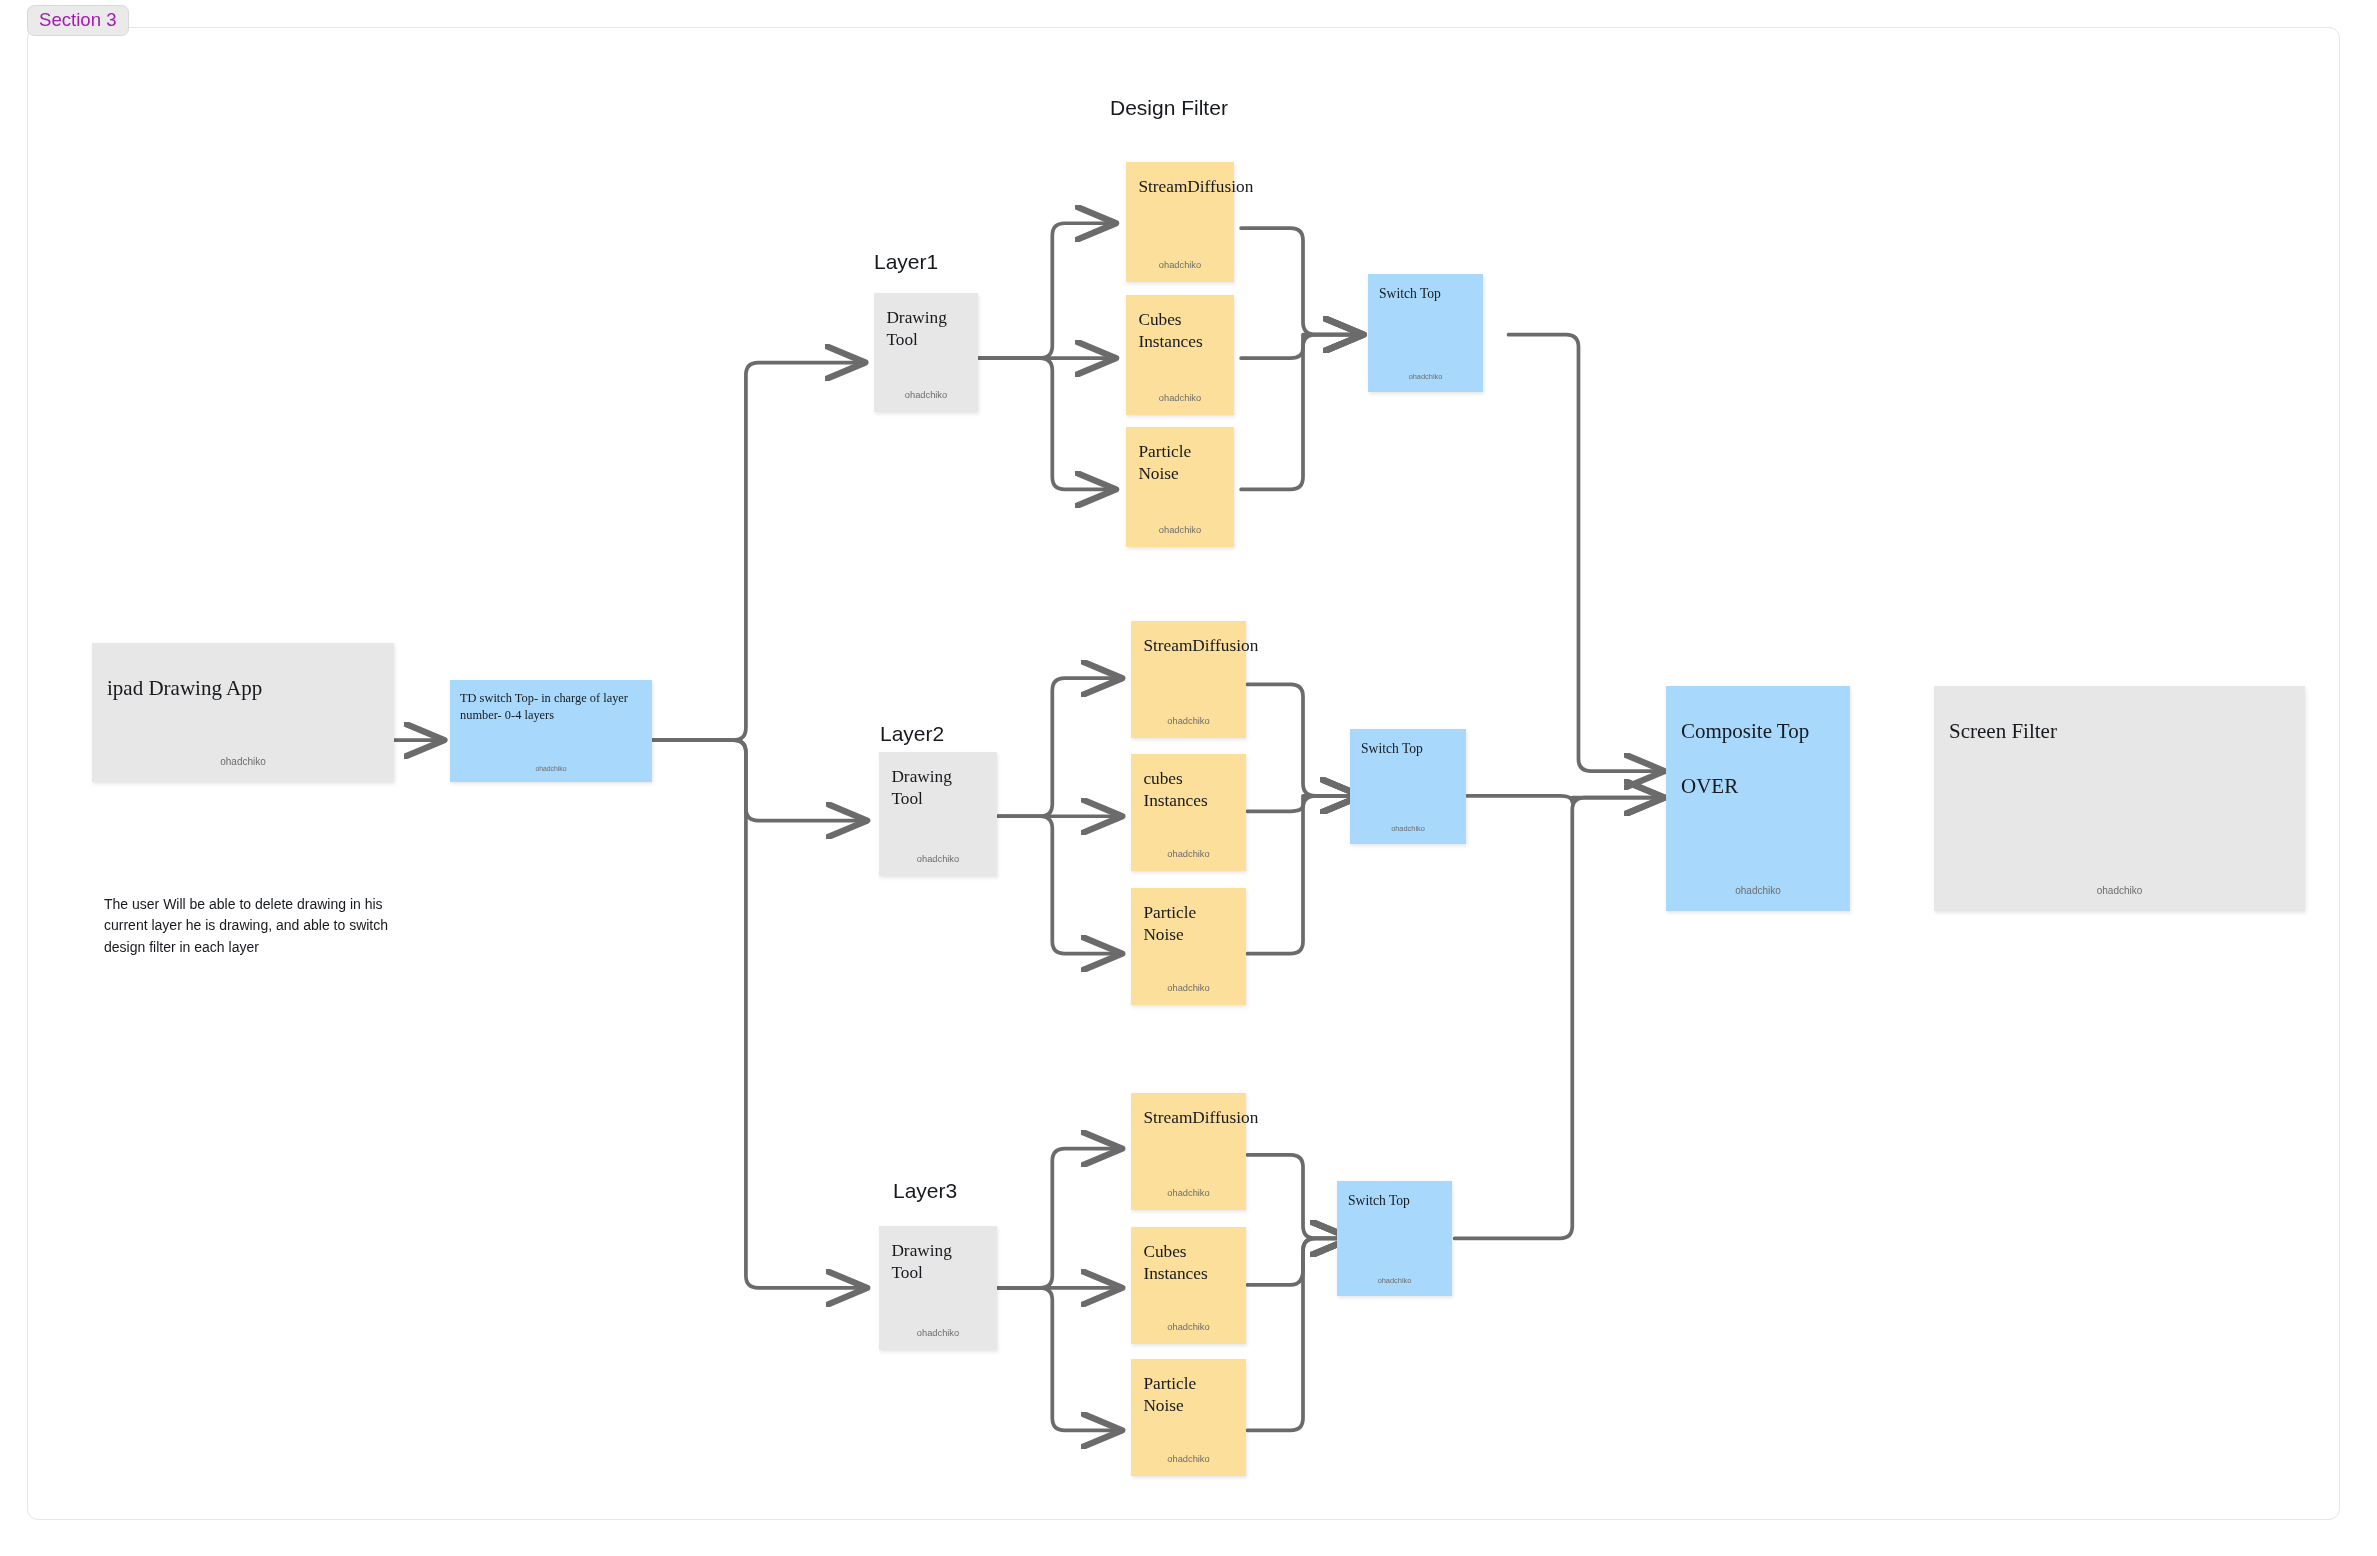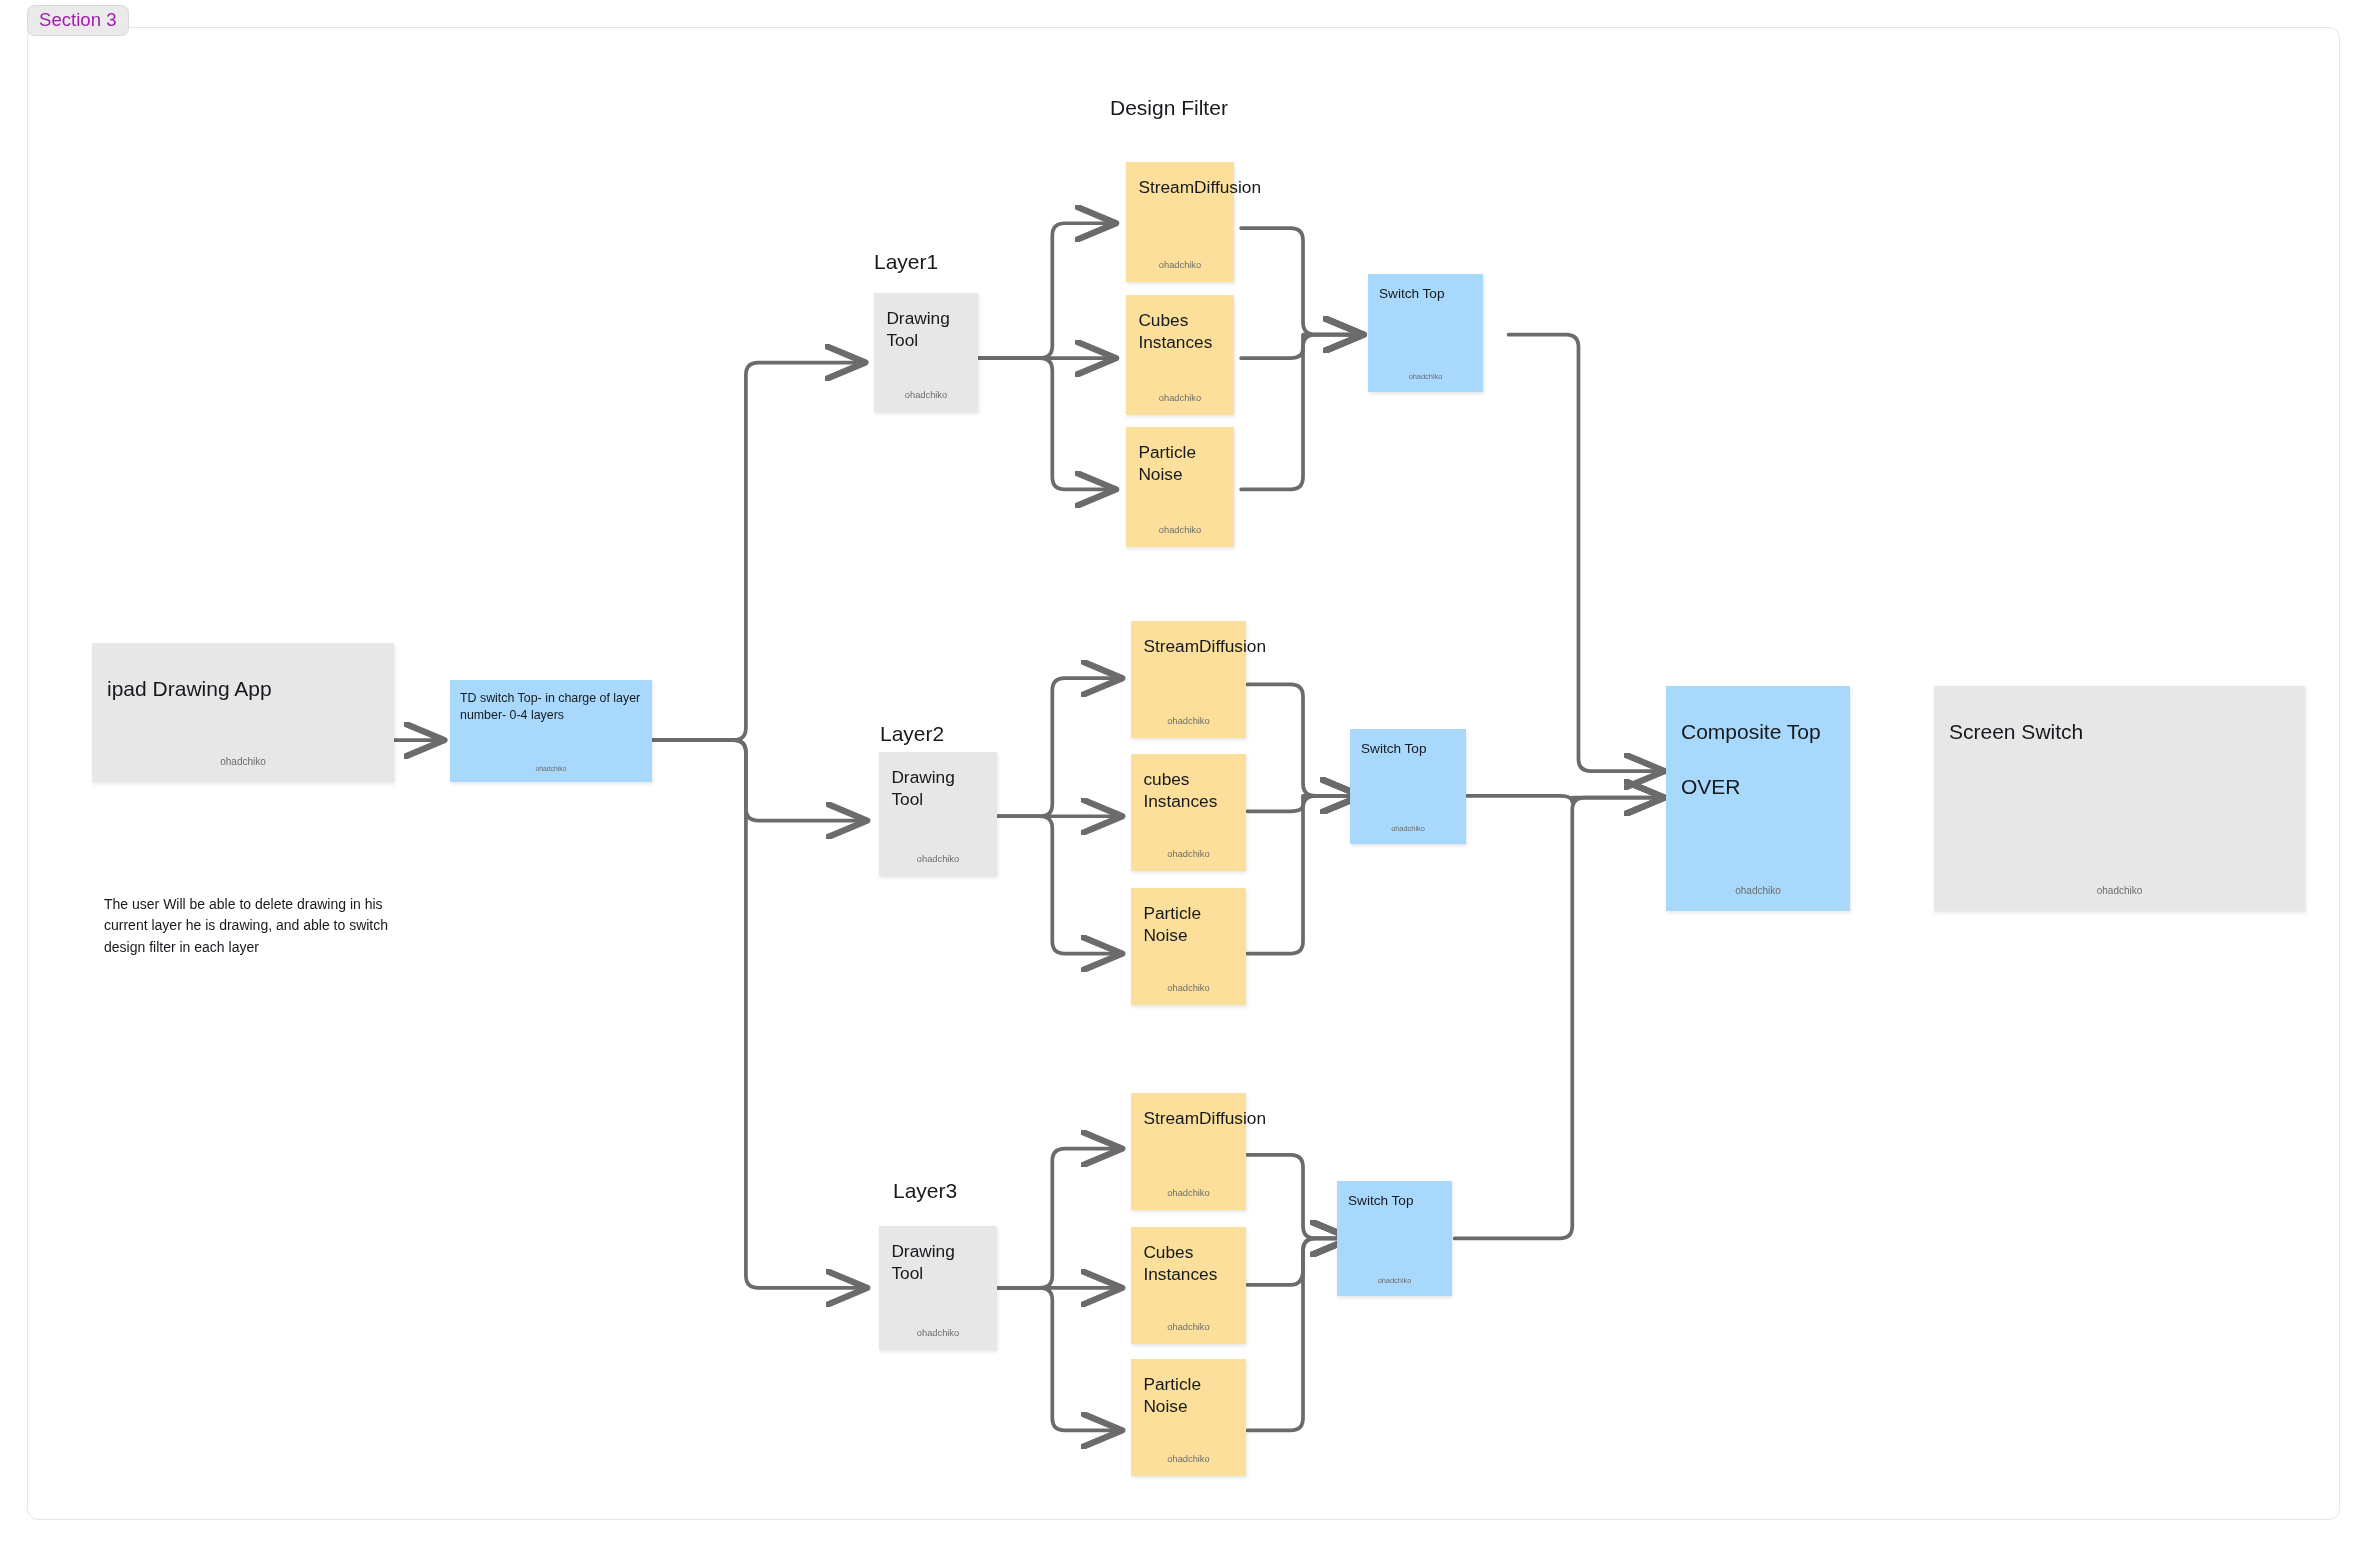--- a/index.html
+++ b/index.html
@@ -64,20 +64,21 @@
     box-shadow: 1.2px 1.9px 3.7px rgba(0,0,0,0.10);
   }
   .node .title {
     position: absolute;
     left: 0;
     top: 0;
     width: 100%;
     box-sizing: border-box;
     color: #16191d;
     white-space: pre-line;
+    font-family: Liberation Serif, serif;
   }
   .node .author {
     position: absolute;
     left: 0;
     bottom: 0;
     width: 100%;
     box-sizing: border-box;
     color: #6d6d6d;
     white-space: nowrap;
     text-align: center;
@@ -264,16 +265,16 @@
 </div>
 
 <div class="node blue card-lg" style="left:1666px; top:686px; width:184px; height:225px;">
   <div class="title">Composite Top
 
 OVER</div>
   <div class="author">ohadchiko</div>
 </div>
 
 <div class="node gray card-lg" style="left:1934px; top:686px; width:371px; height:225px;">
-  <div class="title">Screen Switch</div>
+  <div class="title">Screen Filter</div>
   <div class="author">ohadchiko</div>
 </div>
 
 
 </body></html>

